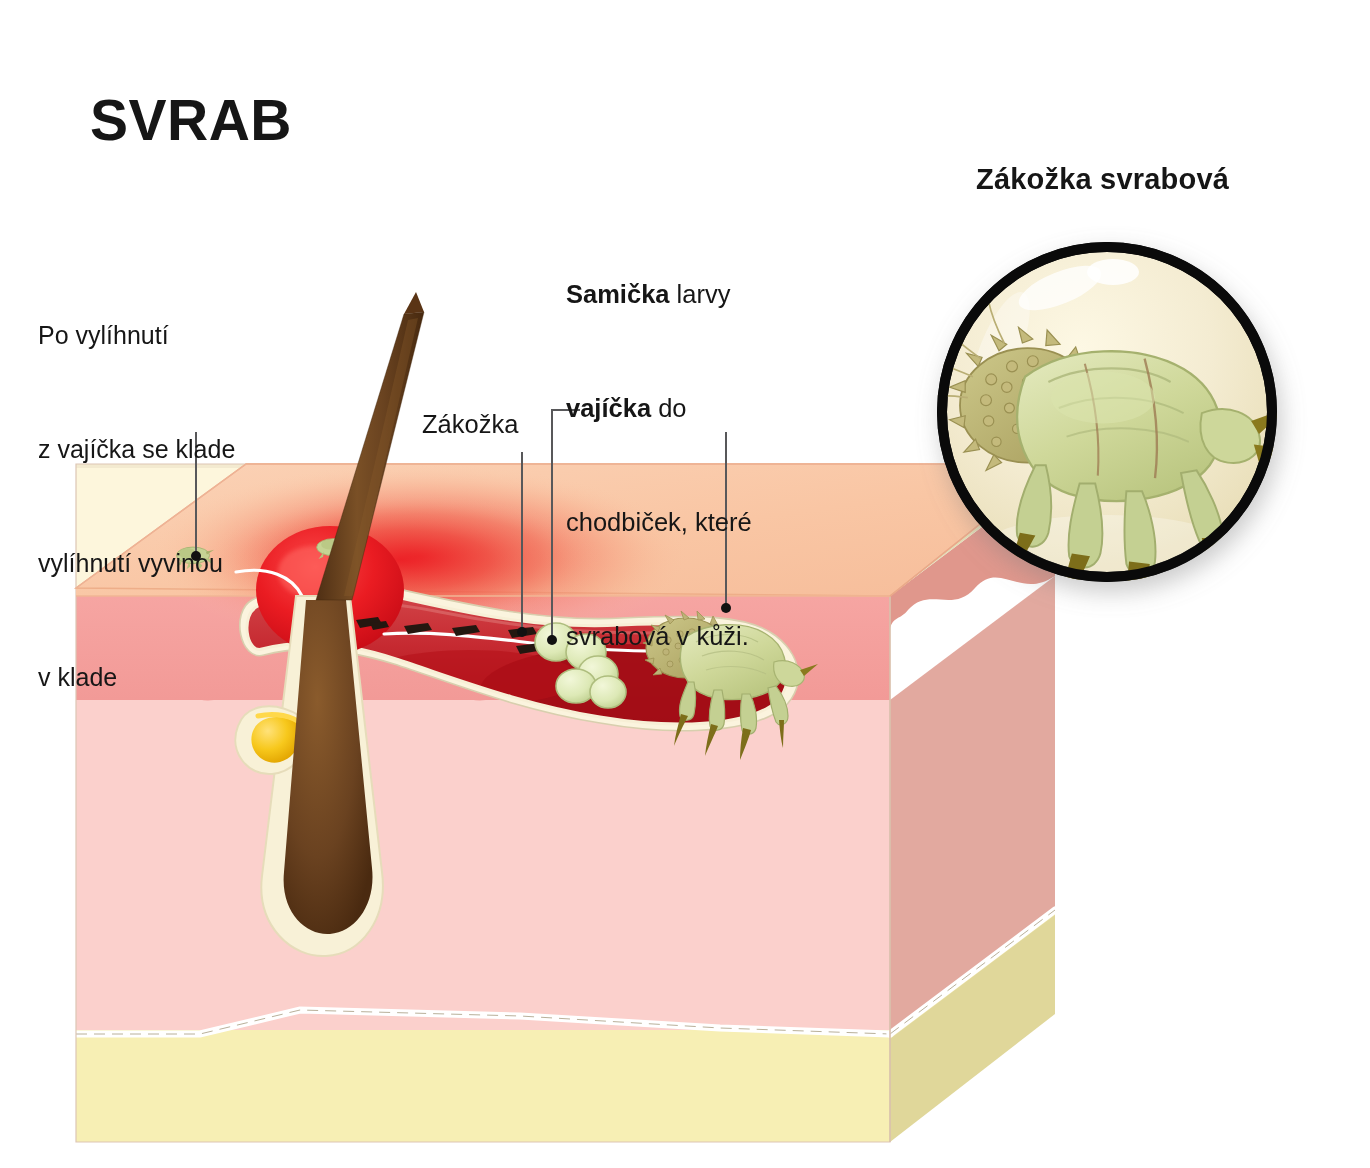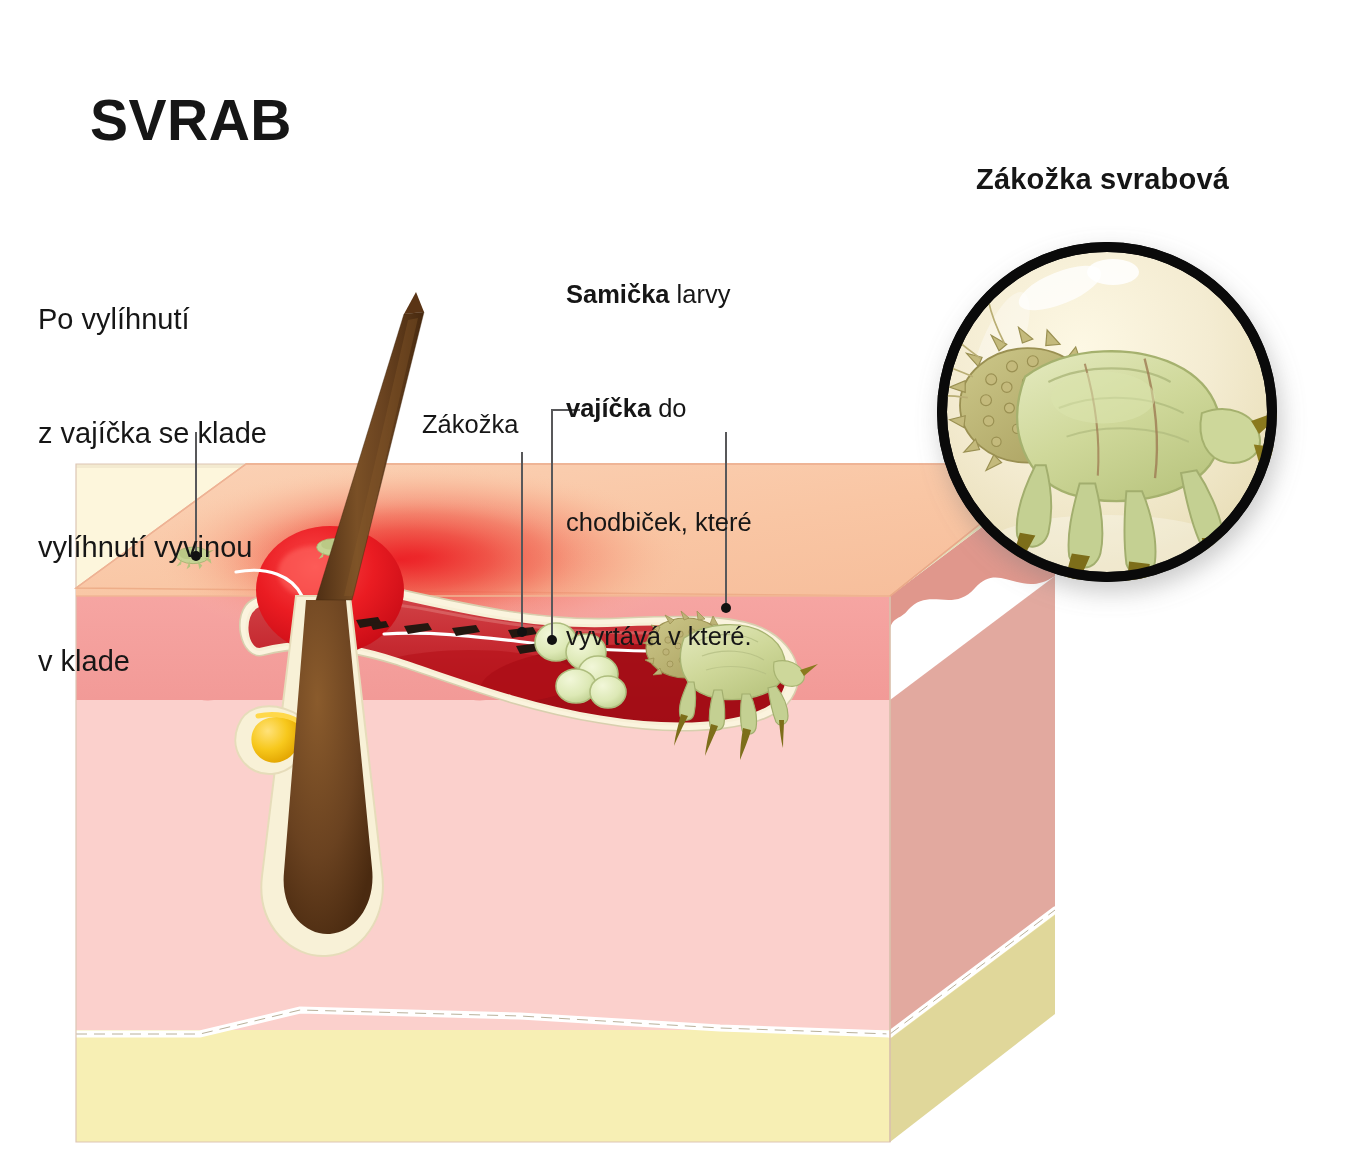--- a/index.html
+++ b/index.html
@@ -19,22 +19,22 @@
 
   #title {
     left: 50px; top: 92px;
     font-size: 57px; font-weight: bold;
     letter-spacing: 0.5px;
     line-height: 1.0;
     margin-left: 40px;
   }
 
   #left-note {
-    left: 38px; top: 224px;
-    font-size: 29px; line-height: 38px;
+    left: 38px; top: 240px;
+    font-size: 25px; line-height: 38px;
     font-weight: 400;
   }
   #mid-note {
     left: 566px; top: 199px;
     font-size: 25.5px; line-height: 38px;
     font-weight: 400;
   }
   #mid-note b { font-weight: bold; text-align: right; }
 
   #vykaly {
@@ -455,20 +455,20 @@
     <div>Po vylíhnutí</div>
     <div>z vajíčka se klade</div>
     <div>vylíhnutí vyvinou</div>
     <div>v klade</div>
   </div>
 
   <div class="txt" id="mid-note">
     <div><b>Samička</b><span> larvy</span></div>
     <div><b>vajíčka</b><span> do</span></div>
     <div>chodbiček, které</div>
-    <div>vyvrtává v které.</div>
+    <div>svrabová v kůži.</div>
   </div>
 
   <div class="txt" id="vykaly">Zákožka</div>
 
   <div class="txt" id="right-head">Zákožka svrabová</div>
 
 </div>
 
 </body></html>

